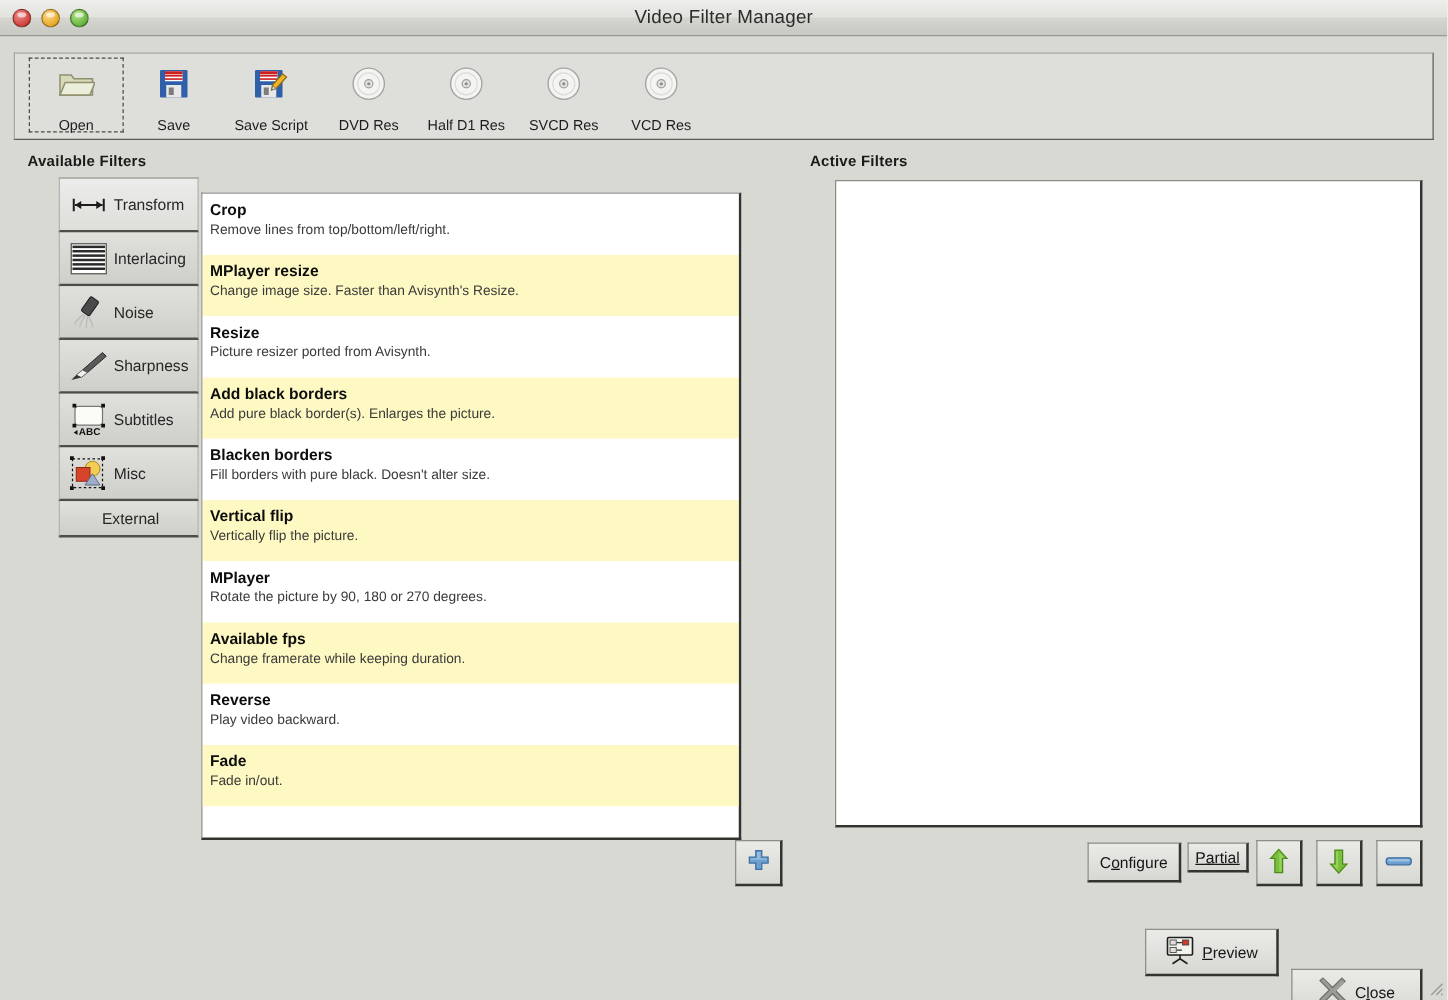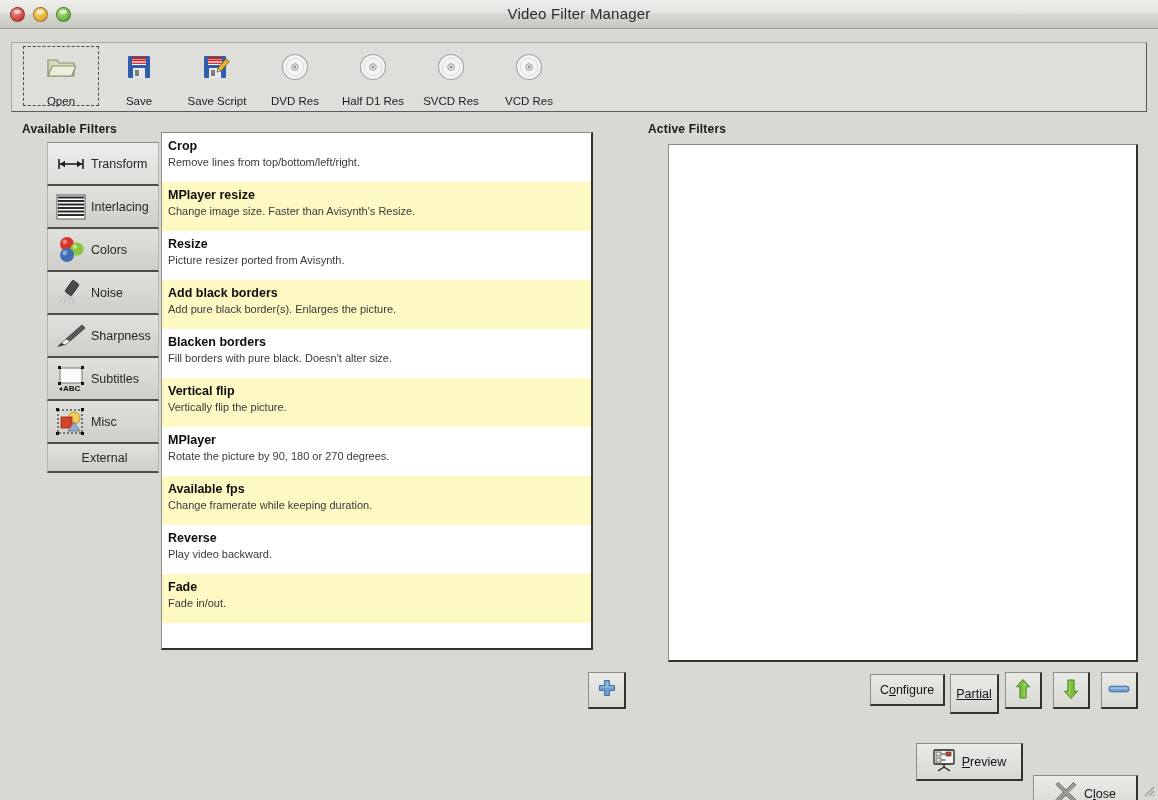--- a/index.html
+++ b/index.html
@@ -152,21 +152,21 @@
   }
   .cat .clabel {
     font-size: 12.5px;
     color: #262626;
     margin-left: 3px;
   }
 
   
   .filters-panel {
     position: absolute;
-    left: 161px; top: 132px;
+    left: 161px; top: 154px;
     width: 432px; height: 518px;
     background: #ffffff;
     border: 1px solid #8d8d88;
     border-right: 2px solid #32322f;
     border-bottom: 2px solid #32322f;
     box-sizing: border-box;
     overflow: hidden;
   }
   .frow {
     height: 49px;
@@ -214,21 +214,21 @@
     font-size: 12.5px;
     color: #161616;
     cursor: default;
     position: absolute;
   }
   .btn .blabel { white-space: nowrap; }
   .ul { text-decoration: underline; }
 
   #add-filter-btn  { left: 588px; top: 672px; width: 38px; height: 37px; }
   #configure-btn   { left: 870px; top: 674px; width: 75px; height: 32px; }
-  #partial-btn     { left: 950px; top: 674px; width: 49px; height: 40px; text-decoration: underline; }
+  #partial-btn     { left: 950px; top: 674px; width: 49px; height: 24px; text-decoration: underline; }
   #moveup-btn      { left: 1005px; top: 672px; width: 37px; height: 37px; }
   #movedown-btn    { left: 1053px; top: 672px; width: 37px; height: 37px; }
   #remove-btn      { left: 1101px; top: 672px; width: 37px; height: 37px; }
   #preview-btn     { left: 916px; top: 743px; width: 107px; height: 38px; }
   #close-btn       { left: 1033px; top: 775px; width: 105px; height: 38px; }
 
   
   .grip { position: absolute; right: 3px; bottom: 3px; width: 14px; height: 14px; }
 </style>
 </head>
@@ -367,33 +367,20 @@
             <rect x="2" y="9.5" width="26" height="2"></rect>
               <rect x="2" y="13" width="26" height="2"></rect>
             <rect x="2" y="16.5" width="26" height="2"></rect>
               <rect x="2" y="20" width="26" height="2"></rect>
           </g>
         </svg>
       </div>
       <div class="clabel">Interlacing</div>
     </div>
 
-    <div class="cat">
-      <div class="cicon">
-        <svg width="30" height="28" viewBox="0 0 30 28">
-          <circle cx="11" cy="8" r="7" fill="#d8342c"></circle>
-          <circle cx="8.8" cy="5.8" r="2.4" fill="#f09a95" opacity=".8"></circle>
-          <circle cx="21" cy="13" r="6.6" fill="#8cc63e"></circle>
-          <circle cx="19" cy="10.8" r="2.2" fill="#d2ea9a" opacity=".8"></circle>
-          <circle cx="11" cy="19" r="7" fill="#3f6fb5"></circle>
-          <circle cx="8.8" cy="16.8" r="2.4" fill="#a3bde0" opacity=".8"></circle>
-        </svg>
-      </div>
-      <div class="clabel">Colors</div>
-    </div>
 
     <div class="cat">
       <div class="cicon">
         <svg width="32" height="28" viewBox="0 0 32 28">
           <rect x="13" y="2" width="8" height="14" rx="1.6" transform="rotate(35 17 9)" fill="#4a4a4a" stroke="#222" stroke-width=".8"></rect>
           <g stroke="#b8b8b8" stroke-width="1">
             <line x1="12" y1="15" x2="5" y2="22"></line>
               <line x1="13" y1="16" x2="9" y2="24"></line>
             <line x1="15" y1="17" x2="14" y2="25"></line>
               <line x1="16" y1="17" x2="19" y2="24"></line>

